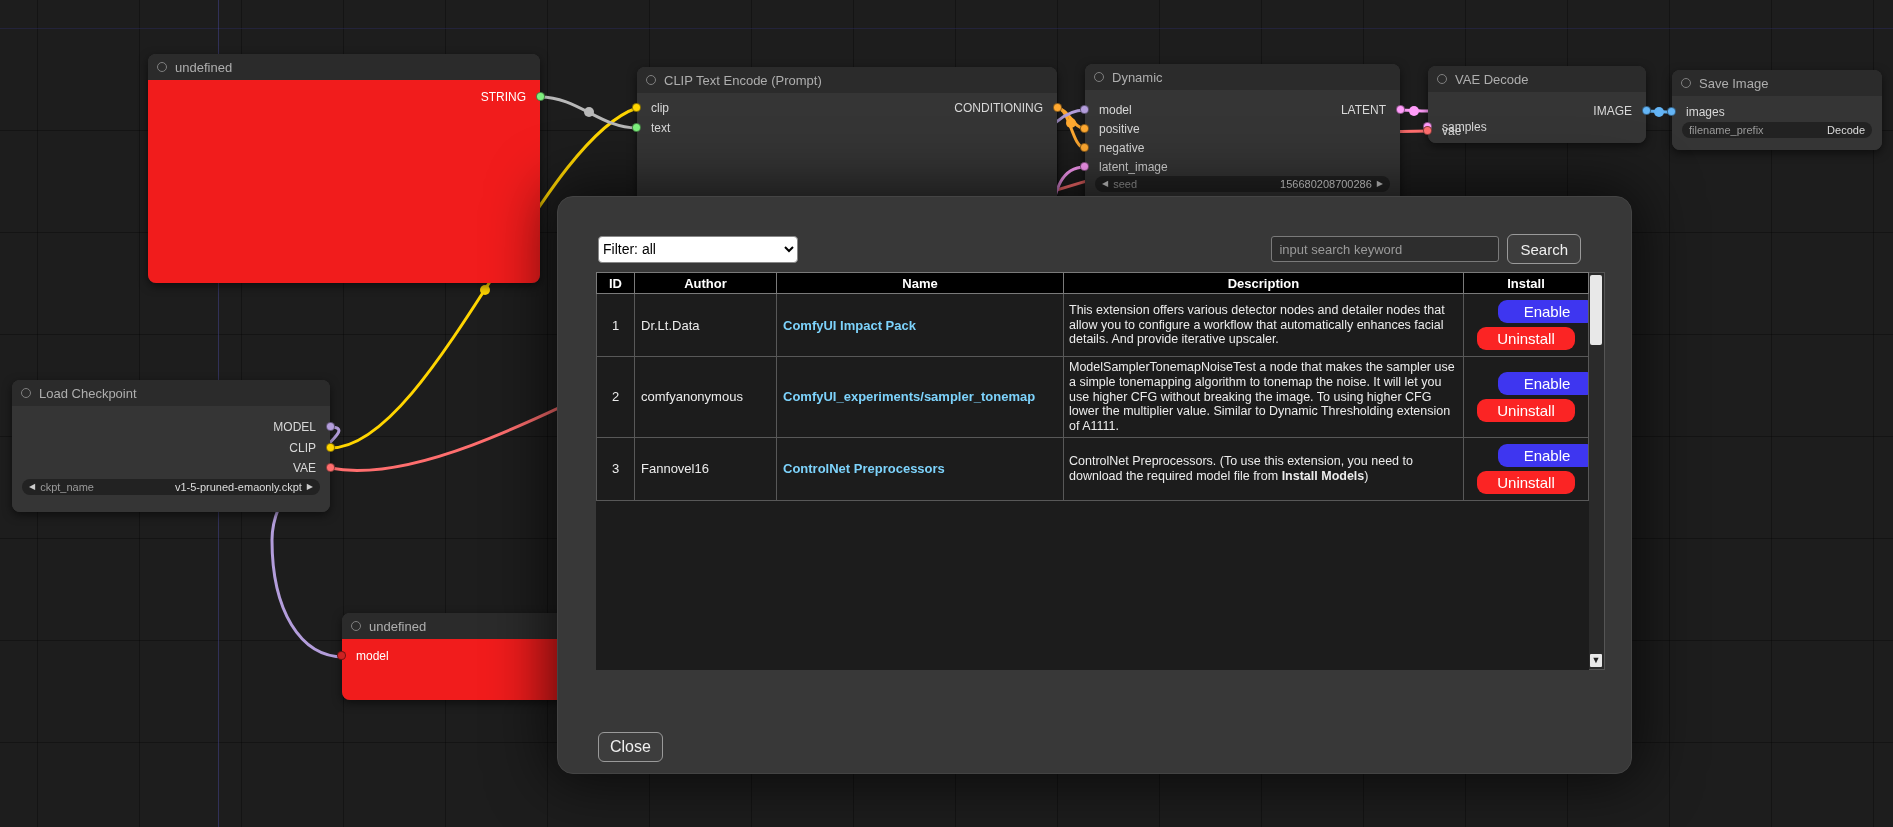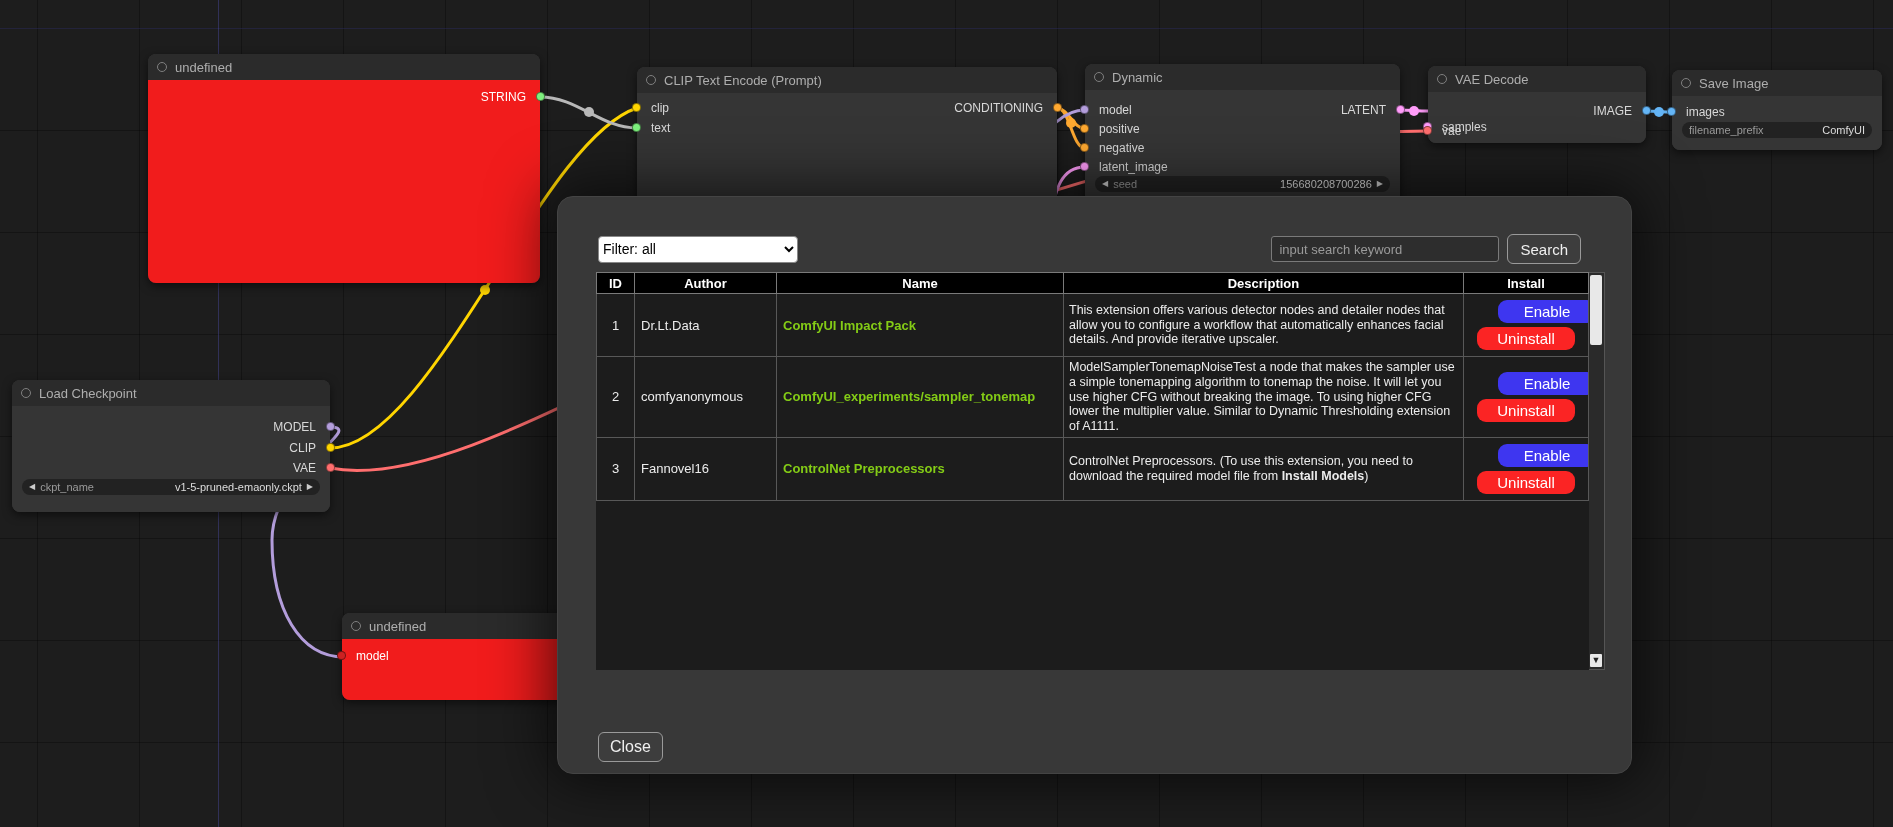--- a/index.html
+++ b/index.html
@@ -49,21 +49,21 @@
   .search-input { margin-left:auto; width:228px; height:26px; background:#2d2d2d; border:1px solid #7a7a7a; border-radius:3px; color:#fca5a5; font-size:13px; padding:0 7px; font-family:"Liberation Sans",sans-serif; }
   .search-input::placeholder { color:#9a9a9a; }
   .ui-btn { margin-left:8px; height:30px; padding:0 12px; background:#3d3d3d; border:1px solid #9a9a9a; border-radius:6px; color:#efefef; font-size:15px; font-family:"Liberation Sans",sans-serif; cursor:pointer; }
 
   .table-wrap { position:absolute; left:38px; top:75px; width:1008px; height:398px; background:#1c1c1c; display:flex; align-items:flex-start; }
   table.tbl { border-collapse:collapse; width:992px; table-layout:fixed; }
   .tbl th { background:#000; color:#fff; font-size:13px; font-weight:bold; border:1px solid #7a7a7a; height:21px; padding:0 3px; }
   .tbl td { border:1px solid #585858; color:#ececec; font-size:13px; vertical-align:middle; padding:2px 6px; background:#1c1c1c; }
   td.c-id { text-align:center; }
   td.c-desc { font-size:12.5px; line-height:1.18; padding:3px 5px; }
-  a.ext-link { color:#84cc16; font-weight:bold; text-decoration:none;margin-top:36px; }
+  a.ext-link { color:#7dd3fc; font-weight:bold; text-decoration:none;margin-top:36px; }
   td.c-install { text-align:center; padding:2px 10px; }
   .btn-enable, .btn-uninstall { display:block; margin:4px auto; width:98px; height:23px; border:none; border-radius:9px; color:#fff; font-size:15px; font-family:"Liberation Sans",sans-serif; cursor:pointer; line-height:21px; padding:0; }
   .btn-enable { background:#3e36f0;margin-left:24px; }
   .btn-uninstall { background:#fb2424; }
 
   .sbar { width:16px; height:398px; background:#2a2a2a; border:1px solid #555; border-left:none; position:relative; flex:0 0 auto; }
   .sthumb { position:absolute; top:2px; left:1px; width:12px; height:70px; background:#e8e8e8; border-radius:2px; }
   .sarrow { position:absolute; bottom:2px; left:1px; width:12px; height:13px; background:#e8e8e8; color:#222; font-size:9px; line-height:13px; text-align:center; border-radius:1px; }
 
   .close-btn { position:absolute; left:40px; bottom:11px; height:30px; padding:0 11px; background:#3d3d3d; border:1px solid #9a9a9a; border-radius:6px; color:#efefef; font-size:16px; font-family:"Liberation Sans",sans-serif; cursor:pointer; }
@@ -188,21 +188,21 @@
       <span class="titledot"></span>
       <span>Save Image</span>
     </div>
     <div class="node-body" style="height:54px;">
       <div class="slot in" style="top:7px;">
         <span class="sdot c-image"></span>
         <span>images</span>
       </div>
       <div class="widget" style="top:26px;">
         <span class="wlabel">filename_prefix</span>
-        <span class="wvalue">ComfyUI</span>
+        <span class="wvalue">Decode</span>
       </div>
     </div>
   </div>
 
   <div class="node" style="left:12px;top:380px;width:318px;">
     <div class="node-title">
       <span class="titledot"></span>
       <span>Load Checkpoint</span>
     </div>
     <div class="node-body" style="height:106px;">

